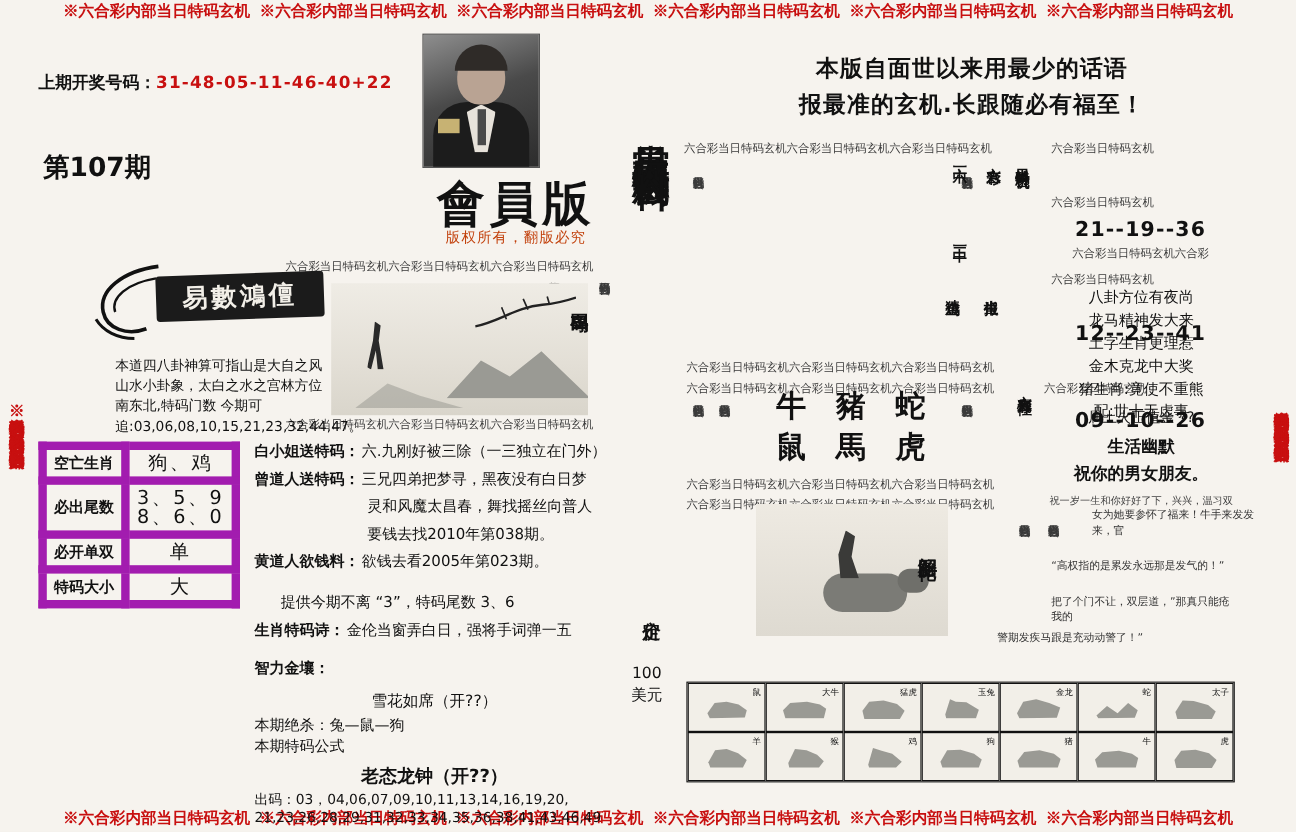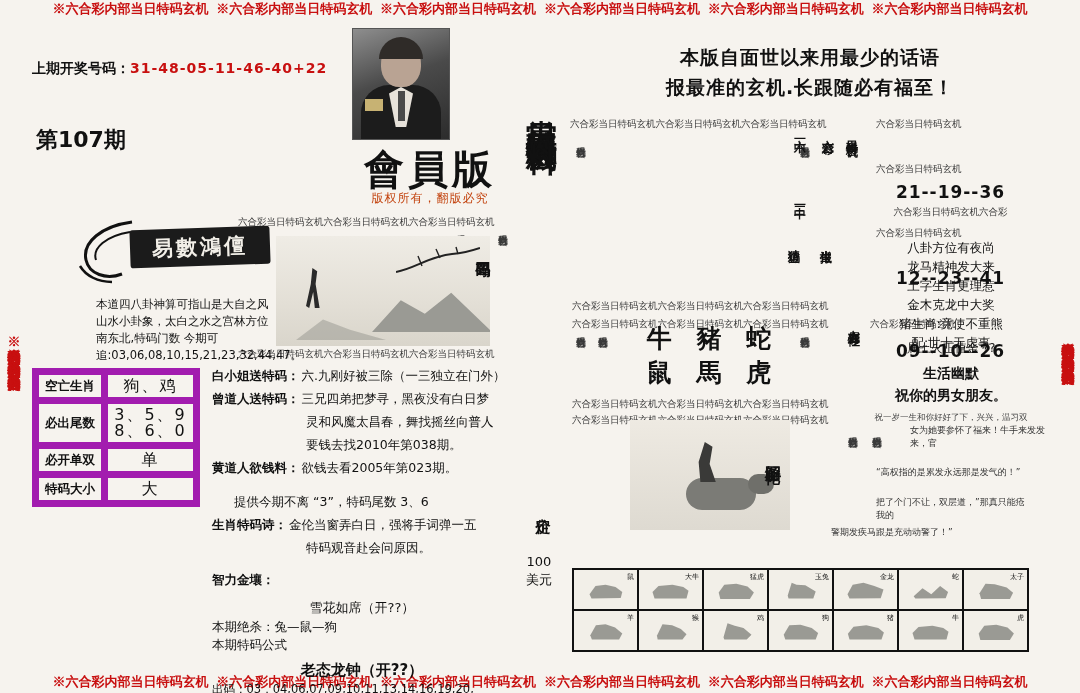--- a/index.html
+++ b/index.html
@@ -329,23 +329,20 @@
         <span class="lab">黄道人欲钱料：</span>
         <span class="val">欲钱去看2005年第023期。</span>
       </div>
     <div class="row" style="padding-left:20px;margin-top:14px;">
         <span class="val">提供今期不离 “3”，特码尾数 3、6</span>
       </div>
     <div class="row">
         <span class="lab">生肖特码诗：</span>
         <span class="val">金伦当窗弄白日，强将手词弹一五</span>
       </div>
-    <div class="row" style="padding-left:92px;">
-        <span class="val">特码观音赴会问原因。</span>
-      </div>
 
     <div style="margin-top:12px;"><span class="lab">智力金壤：</span></div>
     <div class="mid-center">雪花如席（开??）</div>
     <div style="font-size:12.5px;line-height:18px;">本期绝杀：兔—鼠—狗</div>
     <div style="font-size:12.5px;line-height:18px;">本期特码公式</div>
     <div class="mid-big">老态龙钟（开??）</div>
     <div class="mid-nums">
       <span>出码：</span><span>03，04,06,07,09,10,11,13,14,16,19,20,</span>
       <div>21,23,26,28,29,31,32,33,34,35,36,38,41,43,46,49</div>
     </div>

